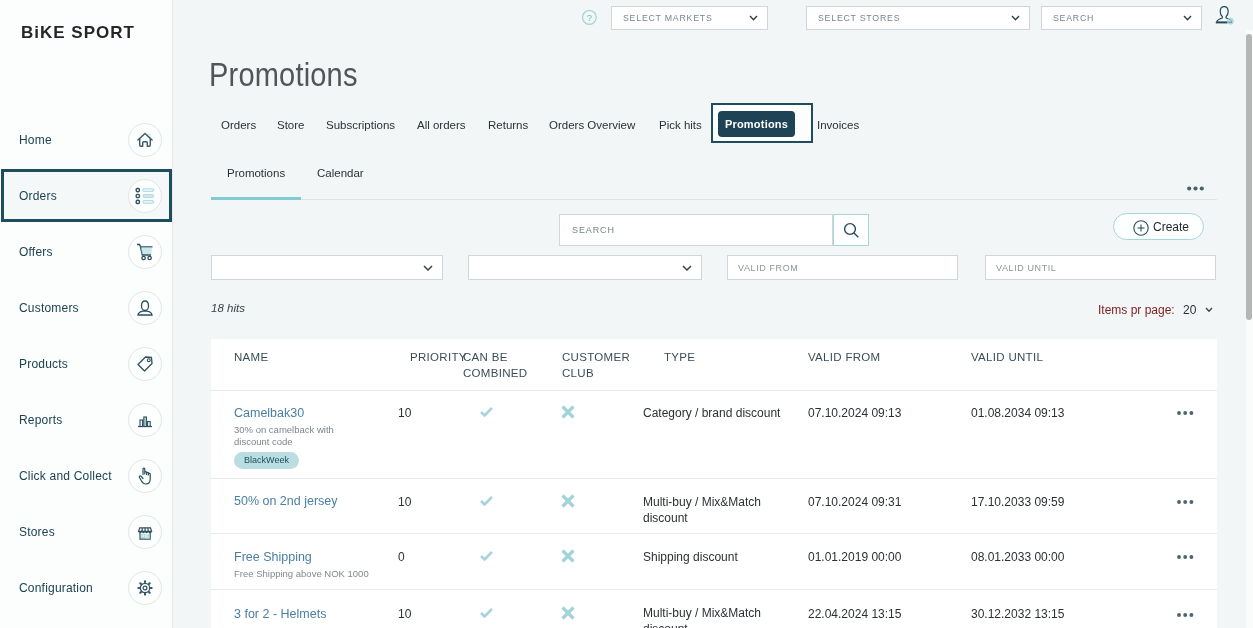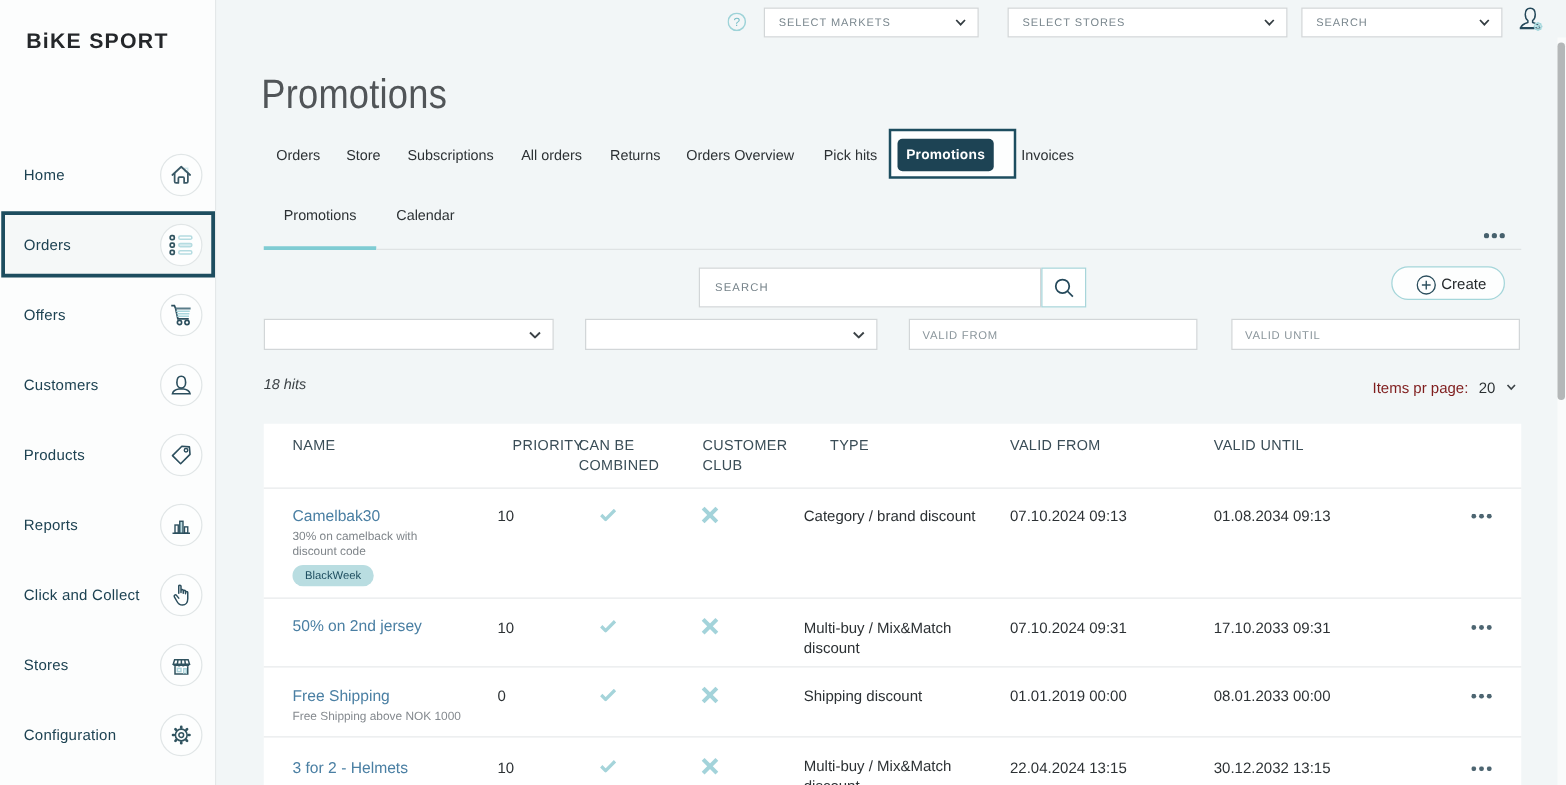--- a/index.html
+++ b/index.html
@@ -52,21 +52,21 @@
 <div id="sidebar"></div>
 <div id="logo">BiKE&nbsp;SPORT</div>
 <div id="sel-orders"></div>
 
 <div class="abs" style="left:582px; top:10px;">
   <svg width="15" height="15" viewBox="0 0 15 15">
       <circle cx="7.4" cy="7.4" r="6.9" fill="none" stroke="#9ed3d8" stroke-width="1.2"></circle>
       <text x="7.4" y="11" font-size="9.5" fill="#74bcc5" text-anchor="middle" font-family="Liberation Sans">?</text>
     </svg>
 </div>
-<div class="selbox" style="left:611px; width:172px;">
+<div class="selbox" style="left:611px; width:157px;">
     <span class="ph">SELECT MARKETS</span>
   <svg width="9" height="6" viewBox="0 0 9 6">
       <polyline points="1,1 4.5,4.7 8,1" fill="none" stroke="#333c41" stroke-width="1.4"></polyline>
     </svg>
 </div>
 <div class="selbox" style="left:806px; width:224px;">
     <span class="ph">SELECT STORES</span>
   <svg width="9" height="6" viewBox="0 0 9 6">
       <polyline points="1,1 4.5,4.7 8,1" fill="none" stroke="#333c41" stroke-width="1.4"></polyline>
     </svg>
@@ -205,21 +205,21 @@
       <polyline points="1,5 4.5,8.5 12,1" fill="none" stroke="#a5d4da" stroke-width="2.6"></polyline>
     </svg>
   <svg class="abs" style="left:350px; top:155px;" width="14" height="14" viewBox="0 0 14 14">
       <g stroke="#a3d3da" stroke-width="3.2">
         <line x1="1.5" y1="1.5" x2="12.5" y2="12.5"></line>
         <line x1="12.5" y1="1.5" x2="1.5" y2="12.5"></line>
       </g>
     </svg>
   <span class="cell abs" style="left:432px; top:155px;">Multi-buy / Mix&amp;Match<br>discount</span>
   <span class="cell abs" style="left:597px; top:155px;">07.10.2024 09:31</span>
-  <span class="cell abs" style="left:760px; top:155px;">17.10.2033 09:31</span>
+  <span class="cell abs" style="left:760px; top:155px;">17.10.2033 09:59</span>
   <svg class="abs" style="left:966px; top:161px;" width="17" height="4" viewBox="0 0 17 4">
       <circle cx="2" cy="2" r="1.95" fill="#4d6571"></circle>
       <circle cx="8.2" cy="2" r="1.95" fill="#4d6571"></circle>
       <circle cx="14.4" cy="2" r="1.95" fill="#4d6571"></circle>
     </svg>
 
   <span class="link abs" style="left:23px; top:211px;">Free Shipping</span>
   <span class="sub abs" style="left:23px; top:229px; color:#84898e;">Free Shipping above NOK 1000</span>
   <span class="cell abs" style="left:187px; top:210px;">0</span>
   <svg class="abs" style="left:269px; top:212px;" width="13" height="10" viewBox="0 0 13 10">

